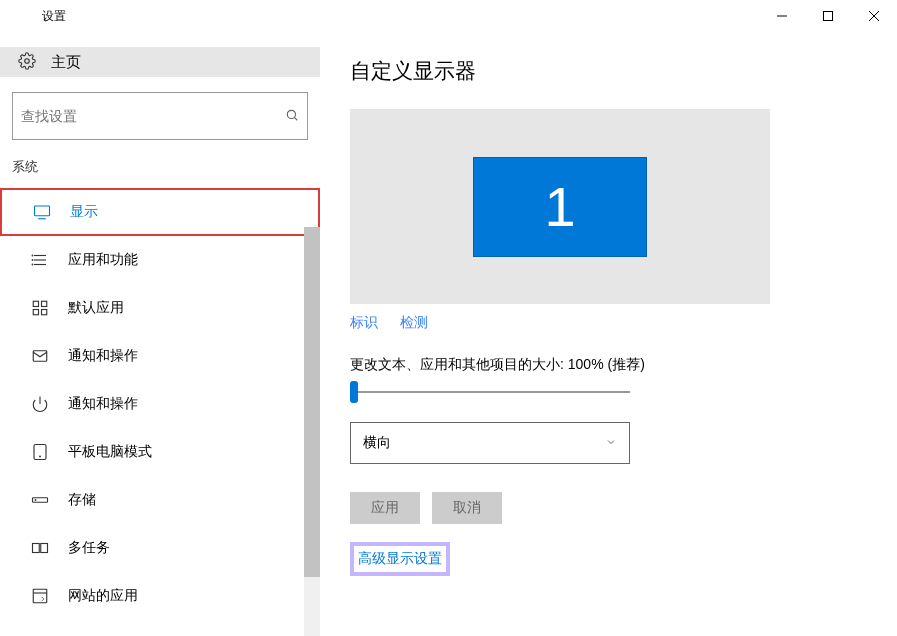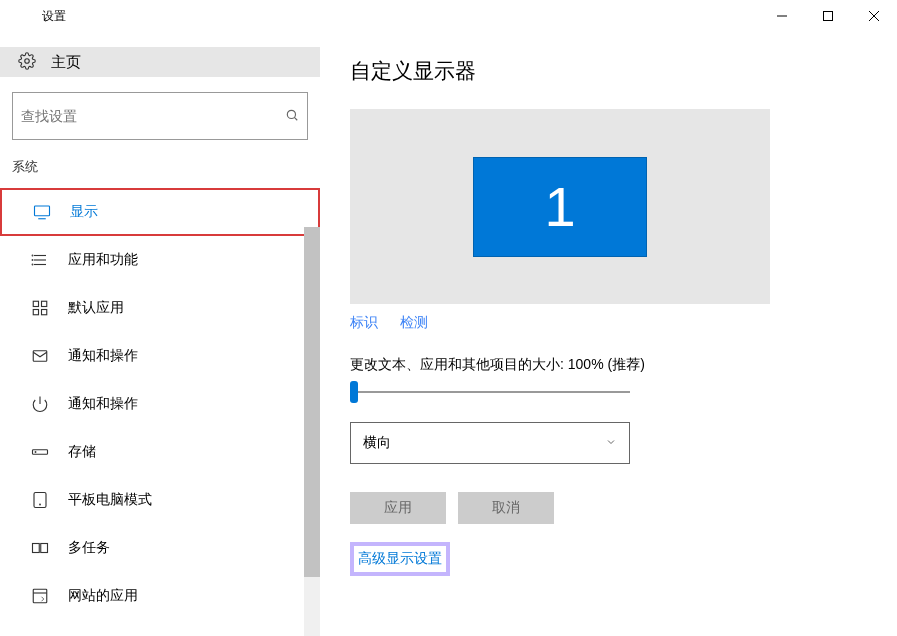--- a/index.html
+++ b/index.html
@@ -215,21 +215,21 @@
     }
     .select-box span { font-size: 14px; }
     .chevron { font-size: 11px; color: #333; }
 
     .action-buttons {
       display: flex;
       gap: 12px;
       margin-bottom: 14px;
     }
     .action-btn {
-      width: 96px;
+      width: 70px;
       height: 32px;
       background: #ccc;
       border: none;
       font-size: 14px;
       color: #666;
       display: flex;
       align-items: center;
       justify-content: center;
     }
     .advanced-link {
@@ -339,34 +339,34 @@
           <svg width="18" height="18" viewBox="0 0 24 24" fill="none" stroke="#333" stroke-width="1.5">
               <path d="M18.36 6.64a9 9 0 1 1-12.73 0"></path>
               <line x1="12" y1="2" x2="12" y2="12"></line>
             </svg>
         </span>
         <span>通知和操作</span>
       </div>
       <div class="nav-item">
         <span class="icon">
           <svg width="18" height="18" viewBox="0 0 24 24" fill="none" stroke="#333" stroke-width="1.5">
+              <rect x="4" y="2" width="16" height="20" rx="2"></rect>
+              <circle cx="12" cy="18" r="0.5" fill="#333"></circle>
+            </svg>
+        </span>
+        <span>平板电脑模式</span>
+      </div>
+      <div class="nav-item">
+        <span class="icon">
+          <svg width="18" height="18" viewBox="0 0 24 24" fill="none" stroke="#333" stroke-width="1.5">
               <rect x="2" y="9" width="20" height="6" rx="1"></rect>
               <circle cx="6" cy="12" r="0.5" fill="#333"></circle>
             </svg>
         </span>
         <span>存储</span>
-      </div>
-      <div class="nav-item">
-        <span class="icon">
-          <svg width="18" height="18" viewBox="0 0 24 24" fill="none" stroke="#333" stroke-width="1.5">
-              <rect x="4" y="2" width="16" height="20" rx="2"></rect>
-              <circle cx="12" cy="18" r="0.5" fill="#333"></circle>
-            </svg>
-        </span>
-        <span>平板电脑模式</span>
       </div>
       <div class="nav-item">
         <span class="icon">
           <svg width="18" height="18" viewBox="0 0 24 24" fill="none" stroke="#333" stroke-width="1.5">
               <rect x="2" y="6" width="9" height="12"></rect>
               <rect x="13" y="6" width="9" height="12"></rect>
             </svg>
         </span>
         <span>多任务</span>
       </div>

